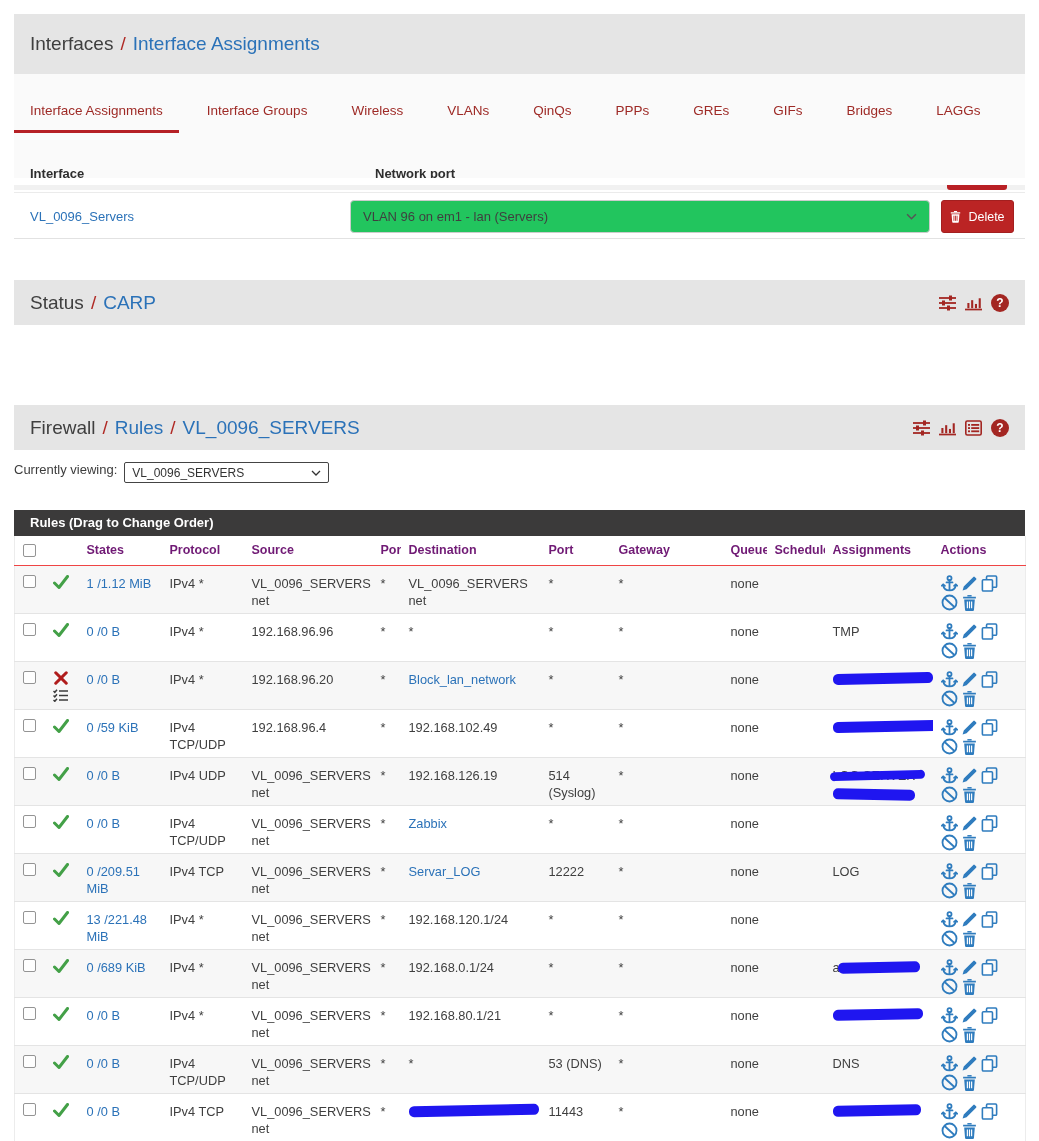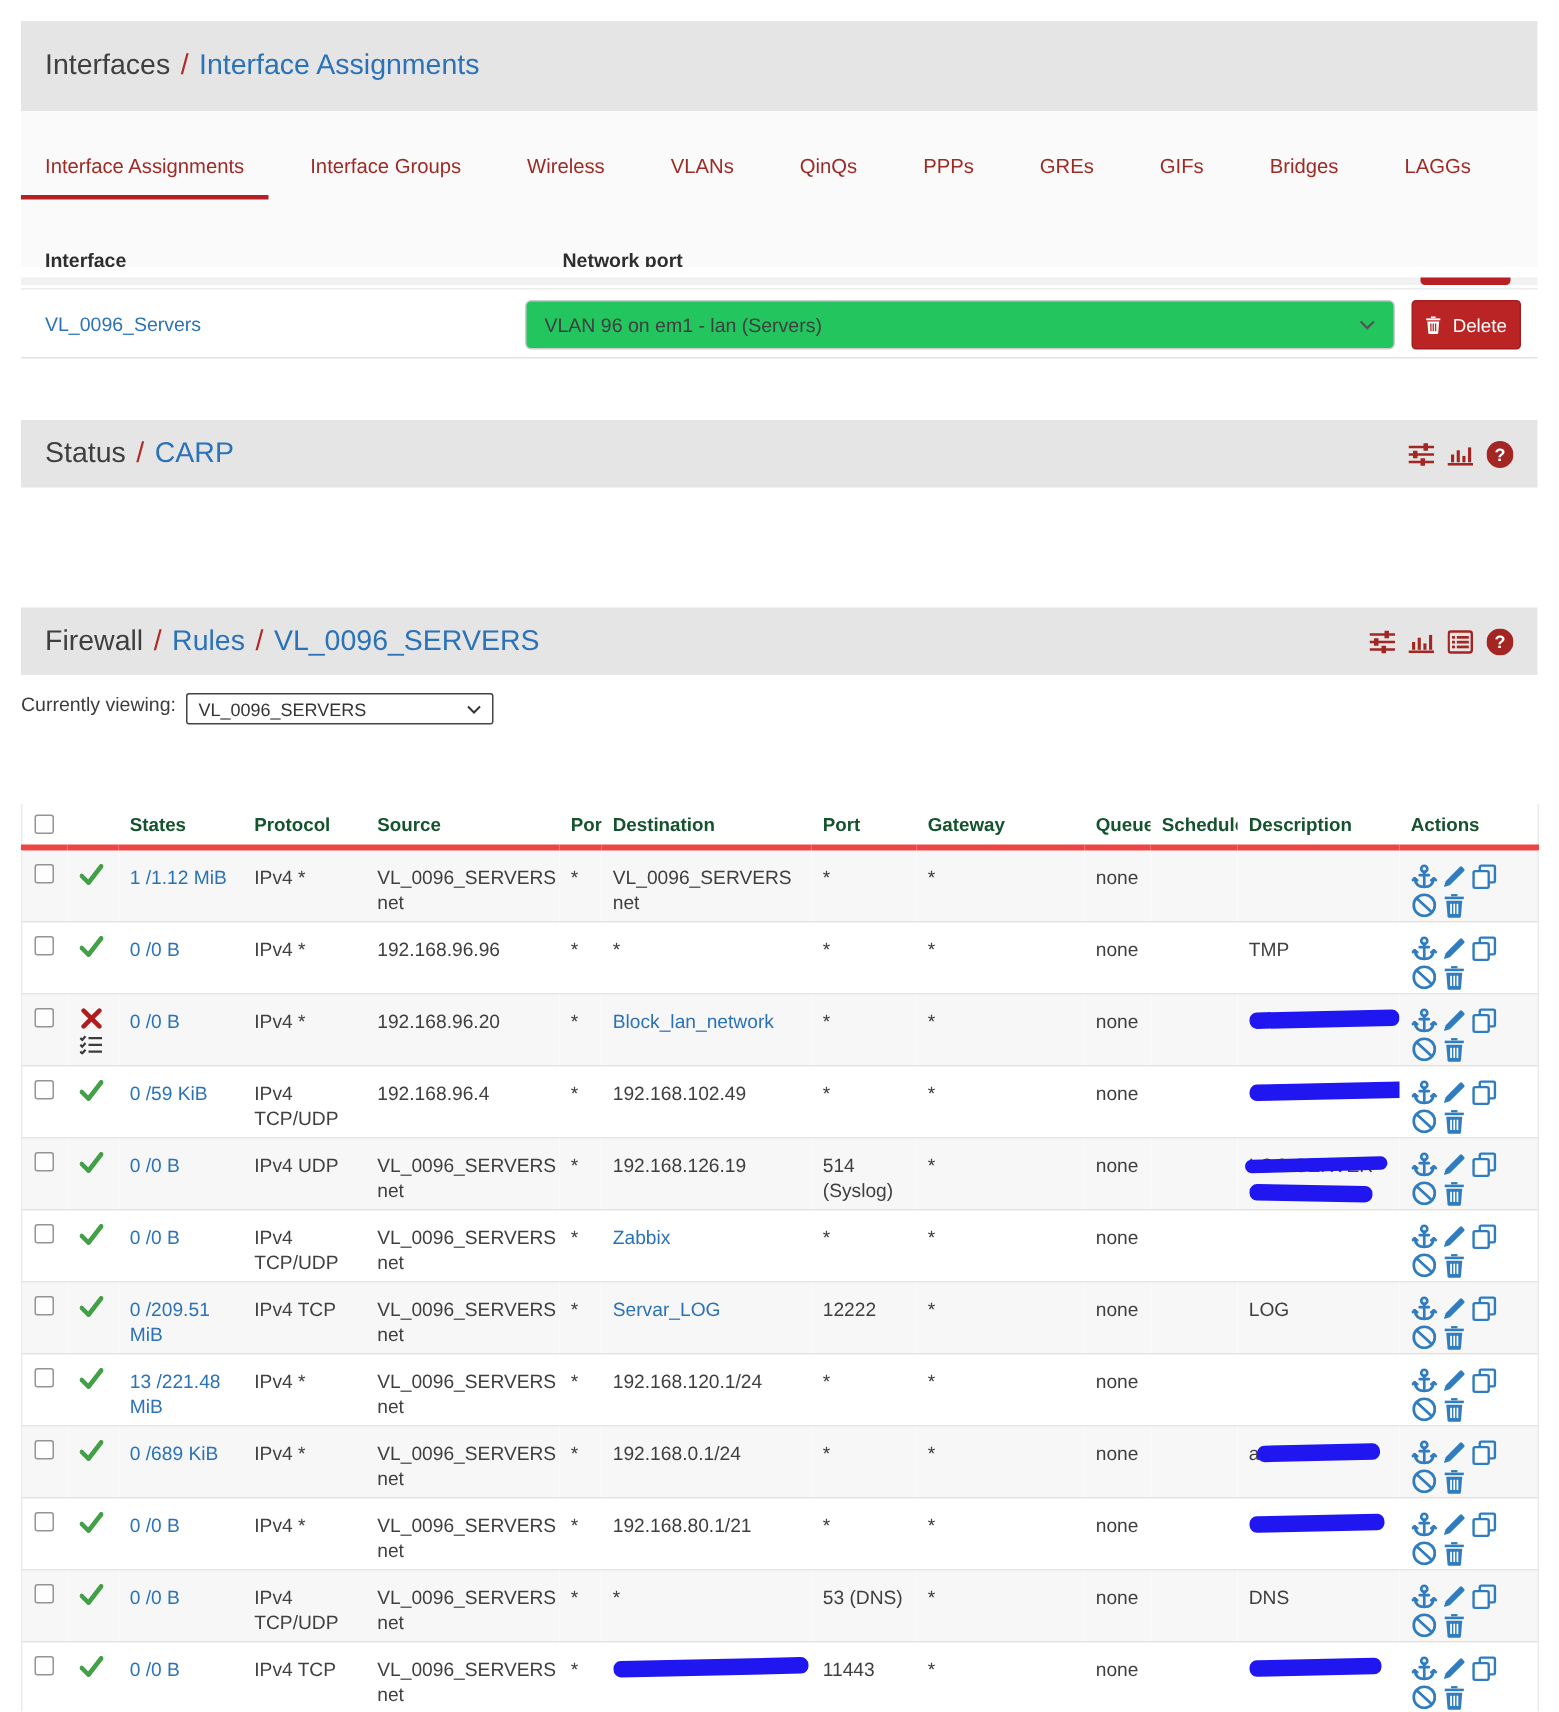--- a/index.html
+++ b/index.html
@@ -45,21 +45,21 @@
   .carp-status .picon svg{width:100%;height:100%}
 
   
   #fw-hdr{top:405px;height:45px}
   .cur-view{position:absolute;left:14px;top:462px;height:22px;display:flex;align-items:flex-start;gap:7px;font-size:13px;color:#3c3c3c}
   .iface-select{width:205px;height:21px;border:1px solid #444;border-radius:2px;display:flex;align-items:center;padding:0 7px;font-size:12px;color:#333;background:#fff;cursor:pointer}
   .iface-select .chev{margin-left:auto;display:inline-flex}
   .rules-bar{position:absolute;left:14px;top:510px;width:1011px;height:26px;background:#3b3a3a;color:#fff;font-size:13px;font-weight:bold;line-height:26px;padding-left:16px}
 
   .rules-table{position:absolute;left:14px;top:536px;width:1011px;border-collapse:collapse;table-layout:fixed;font-size:12.8px;color:#3f3f3f;background:#fff;border-left:1px solid #ececec;border-right:1px solid #ececec}
-  .rules-table thead th{height:29px;padding:0 8px;text-align:left;font-size:12.5px;color:#14532d;border-bottom:4px solid #ef4444;font-weight:bold;vertical-align:middle;overflow:hidden;white-space:nowrap}
+  .rules-table thead th{height:29px;padding:0 8px;text-align:left;font-size:12.5px;color:#701a75;border-bottom:1px solid #ef4444;font-weight:bold;vertical-align:middle;overflow:hidden;white-space:nowrap}
   .rules-table tbody td{height:48px;padding:9px 8px 0;vertical-align:top;border-bottom:1px solid #e4e4e4;line-height:1.35;overflow:hidden}
   .rules-table tbody tr:nth-child(odd){background:#f7f7f7}
   a{color:#2b72b8;text-decoration:none;cursor:pointer}
   .cb{width:13px;height:13px;border:1px solid #949494;border-radius:2px;background:#fefefe;cursor:pointer}
   .c-status .ic{display:block;width:16px;height:14px}
   .c-status .ic svg{width:100%;height:100%}
   .c-status .tasks{margin-top:4px;width:15px;height:13px}
   .act-row{display:flex;gap:3px;margin-bottom:2px}
   .aic{width:17px;height:17px;cursor:pointer;display:inline-flex}
   .aic svg{width:100%;height:100%}
@@ -224,20 +224,23 @@
     <div class="iface-select">
       <span>VL_0096_SERVERS</span>
       <span class="chev">
         <svg width="10" height="6" viewBox="0 0 10 6">
             <polyline points="1,1 5,5 9,1" fill="none" stroke="#333" stroke-width="1.3"></polyline>
           </svg>
       </span>
     </div>
   </div>
 
+  <div class="rules-bar">
+    <span>Rules (Drag to Change Order)</span>
+  </div>
 
   <table class="rules-table">
     <colgroup>
       <col style="width:30px">
         <col style="width:34px">
         <col style="width:83px">
         <col style="width:82px">
       <col style="width:129px">
         <col style="width:28px">
         <col style="width:140px">
@@ -256,21 +259,21 @@
         <th></th>
         <th>States</th>
         <th>Protocol</th>
         <th>Source</th>
         <th>Port</th>
         <th>Destination</th>
         <th>Port</th>
         <th>Gateway</th>
         <th>Queue</th>
         <th>Schedule</th>
-        <th>Description</th>
+        <th>Assignments</th>
         <th>Actions</th>
       </tr>
     </thead>
     <tbody>
         <tr>
           <td class="c-check">
             <div class="cb"></div>
           </td>
           <td class="c-status">
             <span class="ic"><svg viewBox="0 0 16 14">

